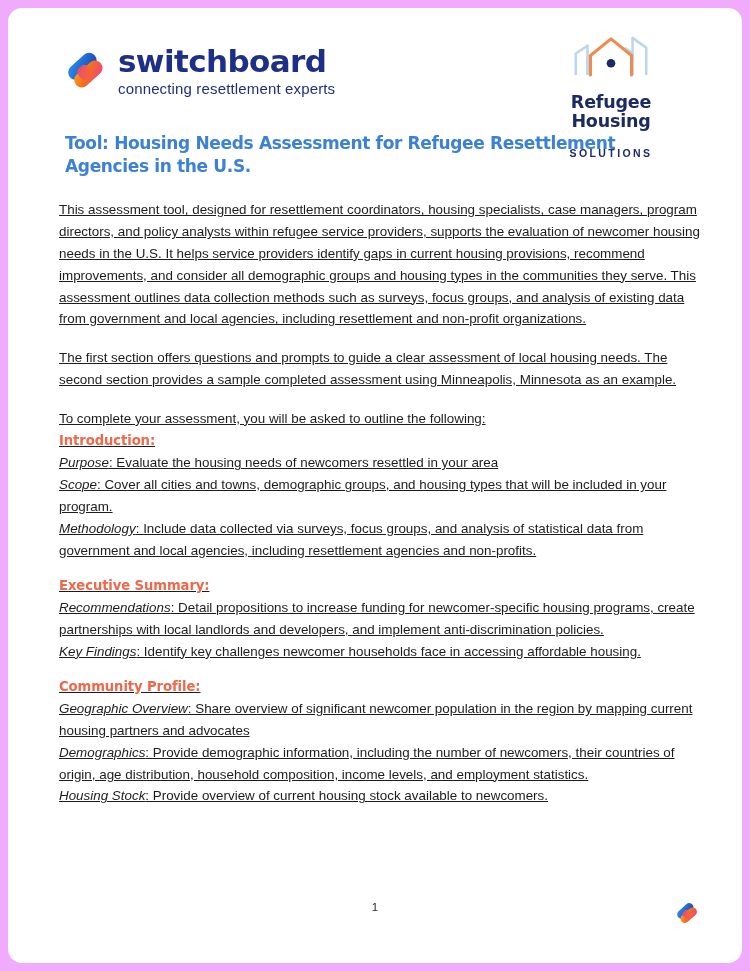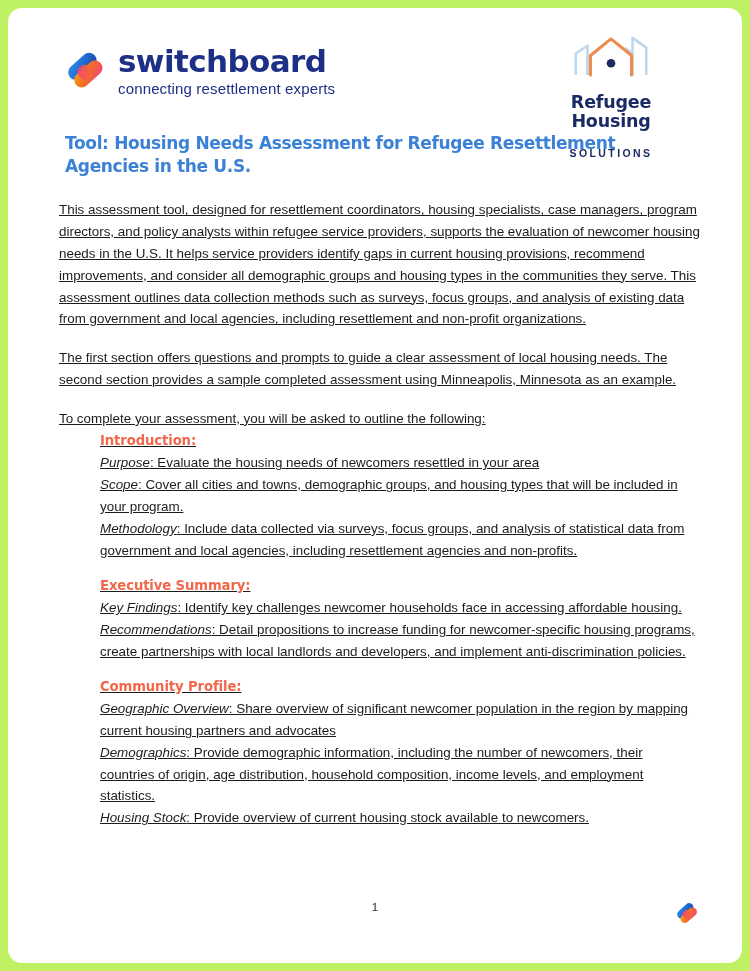--- a/index.html
+++ b/index.html
@@ -5,21 +5,21 @@
   html, body {
     margin: 0;
     padding: 0;
     background: #ffffff;
   }
   .page {
     position: relative;
     width: 750px;
     height: 971px;
     box-sizing: border-box;
-    background: #bef264;
+    background: #f0abfc;
     overflow: hidden;
     font-family: "Liberation Sans", sans-serif;
   }
   .page-inner {
     position: absolute;
     top: 8px;
     left: 8px;
     right: 8px;
     bottom: 8px;
     background: #ffffff;
@@ -110,21 +110,21 @@
   .body-col {
     margin: 22px 0 0 6px;
     color: #1c1c1c;
     font-size: 13.4px;
     line-height: 1.63;
     text-decoration: underline;
   }
   .para { margin: 0 0 17px 0; }
   .para:last-child { margin-bottom: 0; }
 
-  .sec { margin-bottom: 13px; margin-left: 41px; }
+  .sec { margin-bottom: 13px; }
   .sec-head {
     color: #f1674a;
     font-weight: bold;
     font-size: 13.2px;
     letter-spacing: -0.1px;
     margin-bottom: 1px;
     font-family: "DejaVu Sans", sans-serif;
   }
   .sec-line { margin: 0; }
   .sec-line em {
@@ -231,22 +231,22 @@
           </div>
         <div id="secs">
             <div class="sec">
               <div class="sec-head">Introduction:</div>
               <p class="sec-line"><em>Purpose</em><span>: Evaluate the housing needs of newcomers resettled in your area</span></p>
               <p class="sec-line"><em>Scope</em><span>: Cover all cities and towns, demographic groups, and housing types that will be included in your program.</span></p>
               <p class="sec-line"><em>Methodology</em><span>: Include data collected via surveys, focus groups, and analysis of statistical data from government and local agencies, including resettlement agencies and non-profits.</span></p>
             </div>
             <div class="sec">
               <div class="sec-head">Executive Summary:</div>
+              <p class="sec-line"><em>Recommendations</em><span>: Detail propositions to increase funding for newcomer-specific housing programs, create partnerships with local landlords and developers, and implement anti-discrimination policies.</span></p>
               <p class="sec-line"><em>Key Findings</em><span>: Identify key challenges newcomer households face in accessing affordable housing.</span></p>
-              <p class="sec-line"><em>Recommendations</em><span>: Detail propositions to increase funding for newcomer-specific housing programs, create partnerships with local landlords and developers, and implement anti-discrimination policies.</span></p>
             </div>
             <div class="sec">
               <div class="sec-head">Community Profile:</div>
               <p class="sec-line"><em>Geographic Overview</em><span>: Share overview of significant newcomer population in the region by mapping current housing partners and advocates</span></p>
               <p class="sec-line"><em>Demographics</em><span>: Provide demographic information, including the number of newcomers, their countries of origin, age distribution, household composition, income levels, and employment statistics.</span></p>
               <p class="sec-line"><em>Housing Stock</em><span>: Provide overview of current housing stock available to newcomers.</span></p>
             </div>
           </div>
       </div>
 

